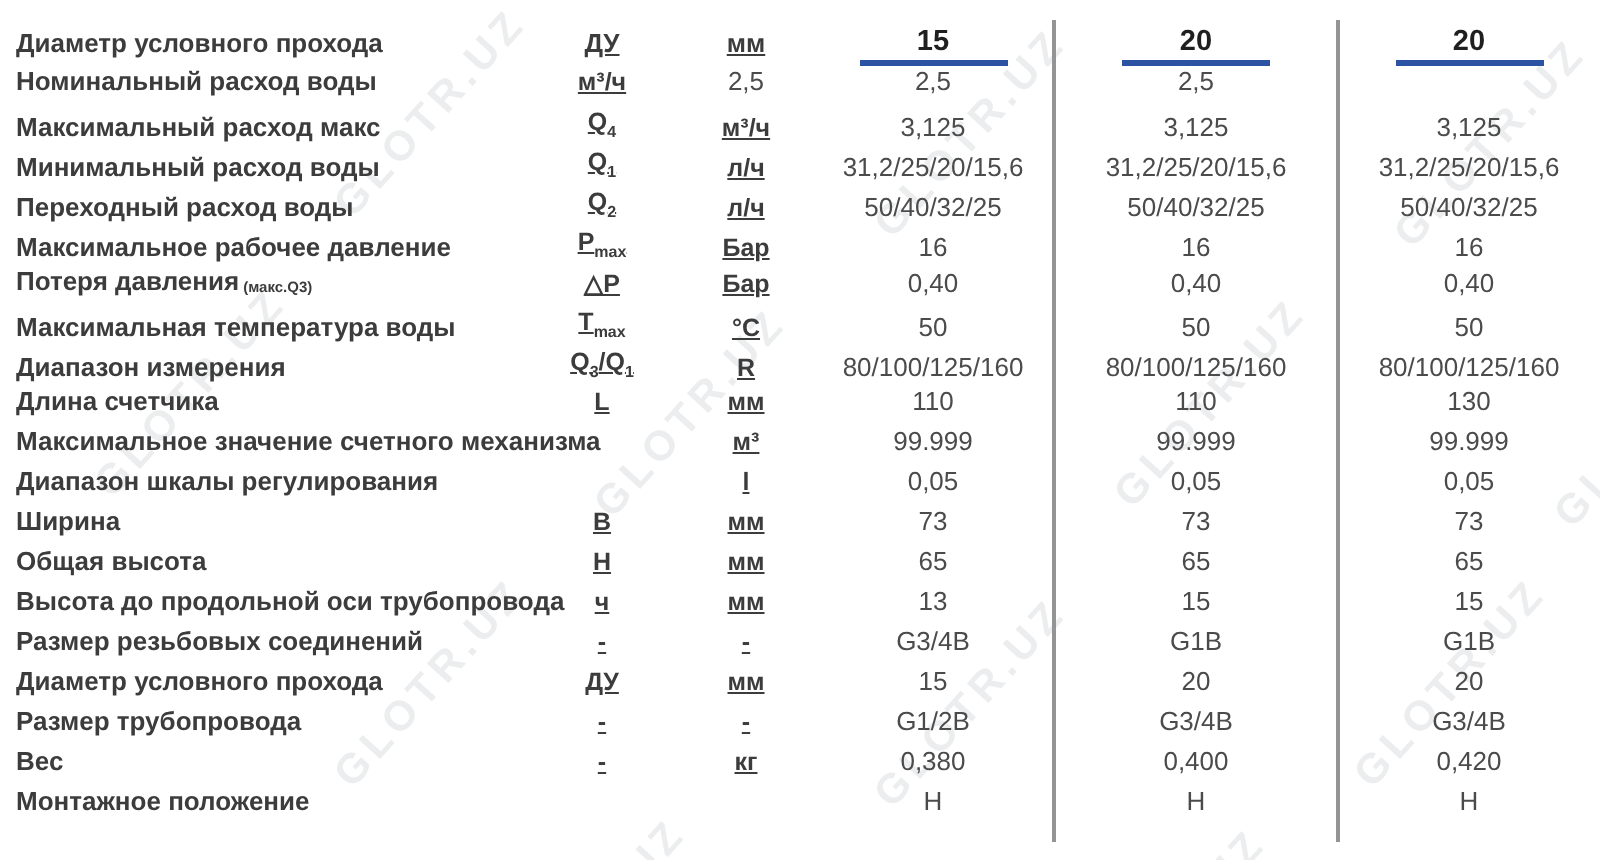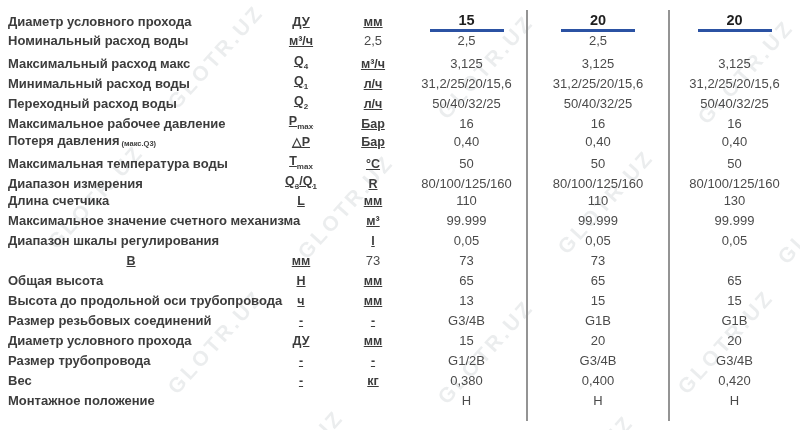--- a/index.html
+++ b/index.html
@@ -171,20 +171,21 @@
   <div class="row">
     <div class="cell label"><span class="label-text">Диапазон шкалы регулирования</span></div>
     <div class="cell sym"></div>
     <div class="cell unit">l</div>
     <div class="cell val v1">0,05</div>
     <div class="cell val v2">0,05</div>
     <div class="cell val v3">0,05</div>
   </div>
 
   <div class="row">
+    <div class="cell label"><span class="label-text">Ширина</span></div>
     <div class="cell sym">B</div>
     <div class="cell unit">мм</div>
     <div class="cell val v1">73</div>
     <div class="cell val v2">73</div>
     <div class="cell val v3">73</div>
   </div>
 
   <div class="row">
     <div class="cell label"><span class="label-text">Общая высота</span></div>
     <div class="cell sym">H</div>

